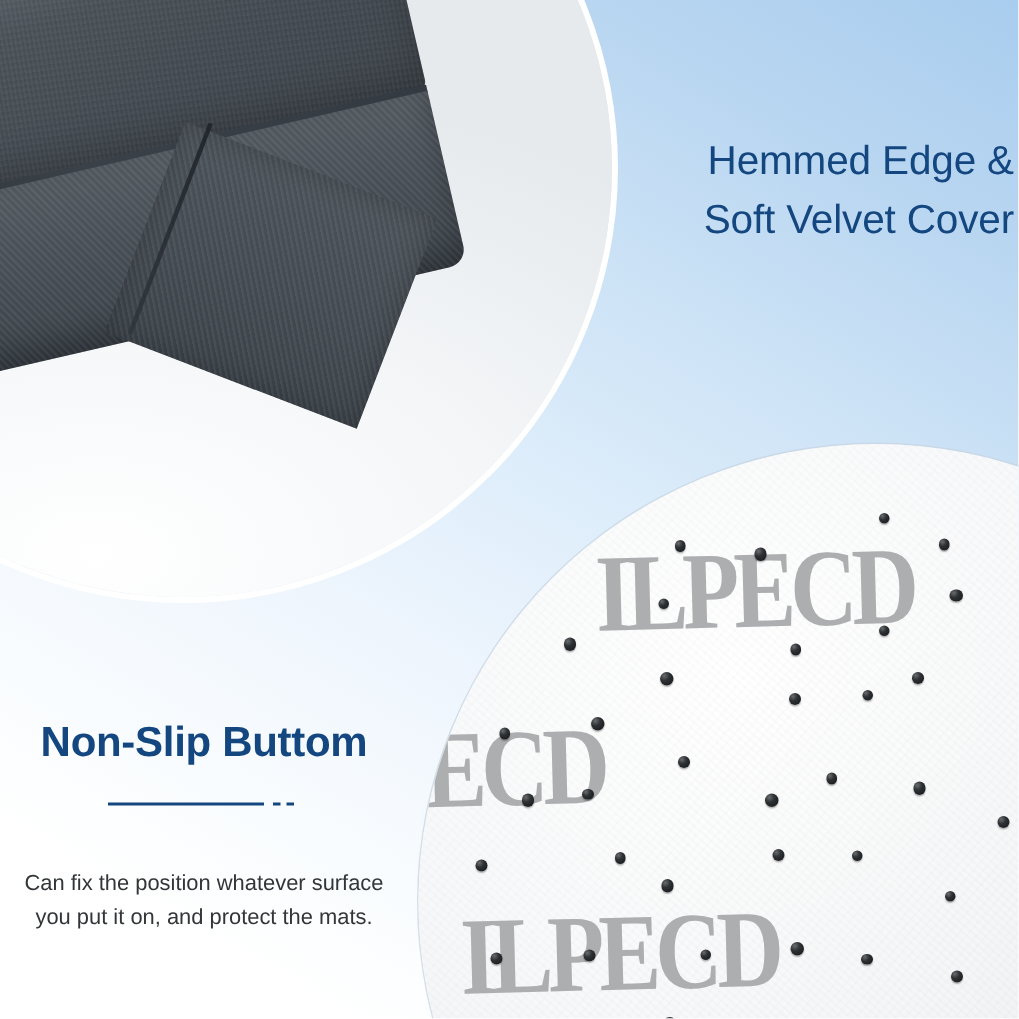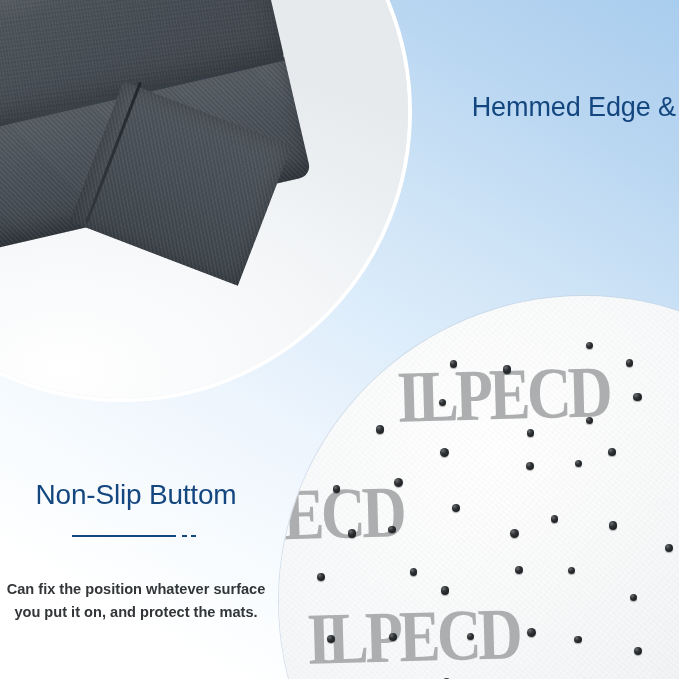--- a/index.html
+++ b/index.html
@@ -236,21 +236,21 @@
   .block-left {
     position: absolute;
     left: 0px;
     top: 478px;
     width: 272px;
     text-align: center;
   }
   .heading-left {
     color: #14477f;
     font-size: 28px;
-    font-weight: 400;
+    font-weight: 700;
     letter-spacing: -0.2px;
     line-height: 1.2;
   }
   .divider {
     position: relative;
     width: 128px;
     height: 14px;
     margin: 17px auto 14px auto;
   }
   .divider-line {
@@ -268,21 +268,21 @@
     height: 2px;
     background: #14477f;
   }
   .divider-dot.d1 { left: 110px; }
   .divider-dot.d2 { left: 119px; }
 
   .body-text {
     color: #333638;
     font-size: 14.6px;
     line-height: 1.62;
-    font-weight: 700;
+    font-weight: 400;
     margin-top: 35px;
   }
   .body-text div { white-space: nowrap; }
 </style>
 </head>
 <body>
 
 <div id="canvas">
 
   <div class="circle-top">
@@ -346,20 +346,21 @@
         <div class="dot" style="width: 7.1px; height: 7.1px; left: 188.3px; top: 337.2px;"></div>
         <div class="dot" style="width: 8.9px; height: 8.9px; left: 248px; top: 331.7px;"></div>
         <div class="dot" style="width: 7.7px; height: 7.7px; left: 295.2px; top: 339.7px;"></div>
         <div class="dot" style="width: 7.9px; height: 7.9px; left: 355.4px; top: 351.1px;"></div>
         <div class="dot" style="width: 8.7px; height: 8.7px; left: 163.4px; top: 382.2px;"></div>
       </div>
   </div>
 
   <div class="heading-right">
     <div>Hemmed Edge &amp;</div>
+    <div>Soft Velvet Cover</div>
   </div>
 
   <div class="block-left">
     <div class="heading-left">Non-Slip Buttom</div>
 
     <div class="divider">
       <div class="divider-line"></div>
       <div class="divider-dot d1"></div>
       <div class="divider-dot d2"></div>
     </div>

